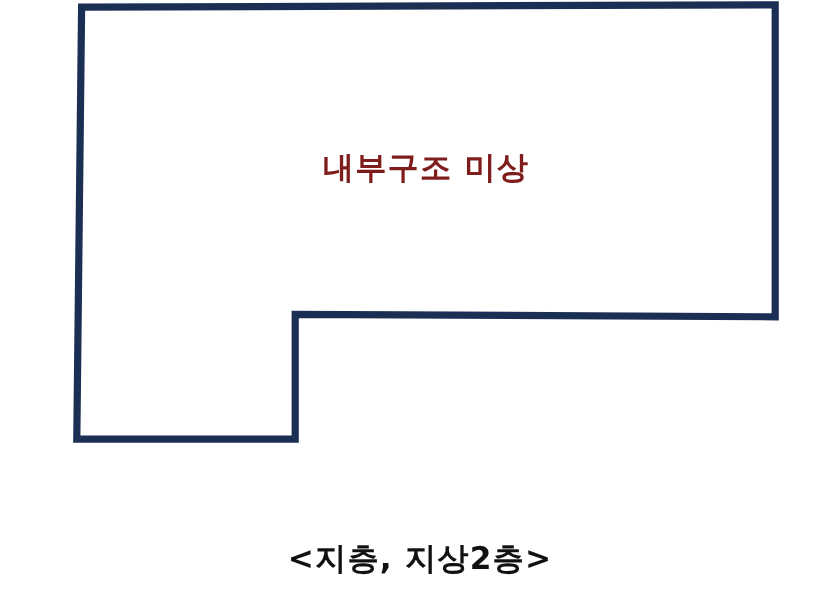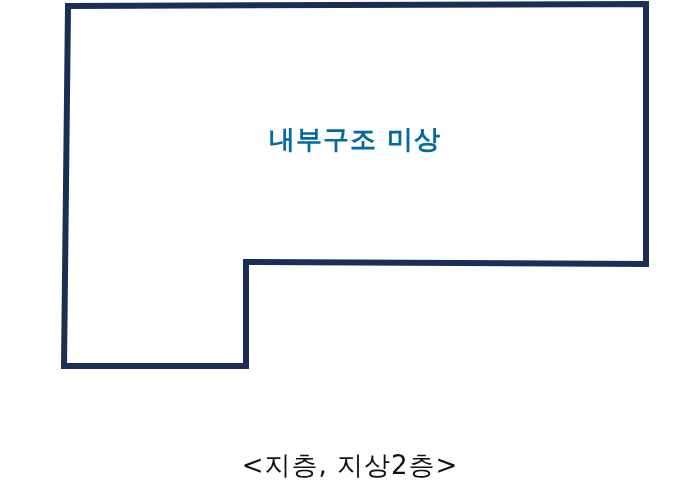--- a/index.html
+++ b/index.html
@@ -1,24 +1,24 @@
 <!DOCTYPE html>
 <html><head>
   <meta charset="utf-8">
   <style>
     html, body { margin: 0; padding: 0; background: #ffffff; }
     body { width: 700px; height: 504px; position: relative; overflow: hidden; font-family: "DejaVu Sans", sans-serif; }
     .floorplan { position: absolute; left: 0; top: 0; width: 700px; height: 504px; }
     .label-center {
       position: absolute; left: 210px; top: 122px; width: 290px; text-align: center;
-      font-size: 26px; font-weight: bold; color: #0369a1; letter-spacing: 1px;
+      font-size: 26px; font-weight: bold; color: #7f1d1d; letter-spacing: 1px;
     }
     .caption {
       position: absolute; left: 200px; top: 448px; width: 300px; text-align: center;
-      font-size: 26px; font-weight: normal; color: #111111; letter-spacing: 1px;
+      font-size: 26px; font-weight: bold; color: #111111; letter-spacing: 1px;
     }
   </style>
 </head>
 <body>
 
 <svg class="floorplan" viewBox="0 0 700 504" xmlns="http://www.w3.org/2000/svg">
   <polygon points="68,6 646,4 646,264 246,262 246,366 64,366" fill="#ffffff" stroke="#1b2f55" stroke-width="6" stroke-linejoin="miter"></polygon>
 </svg>
 
 <div class="label-center">내부구조 미상</div>

